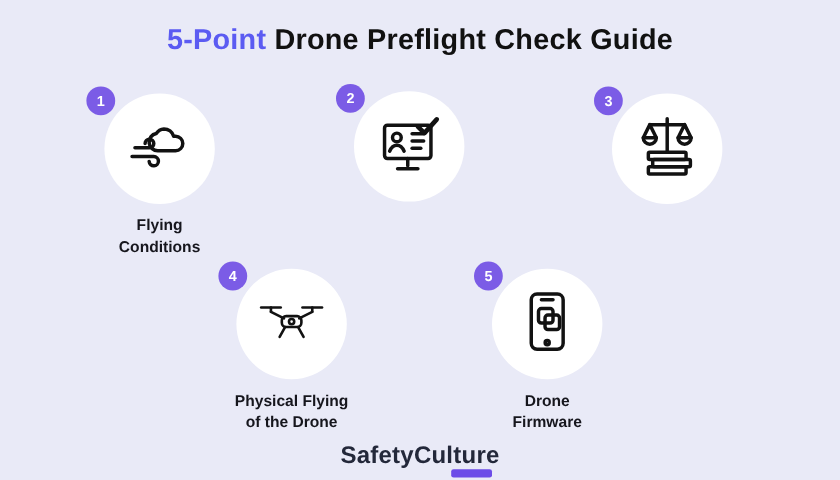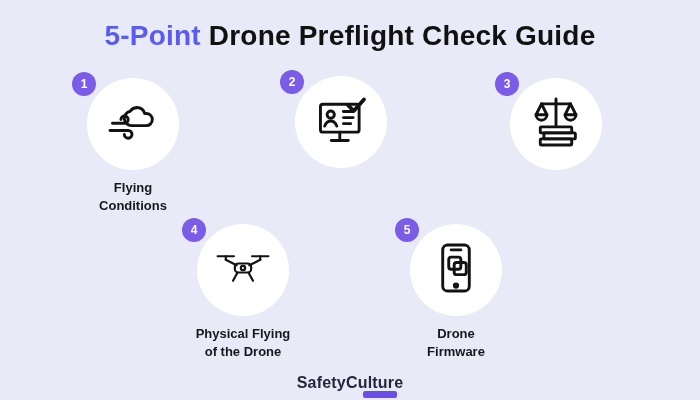--- a/index.html
+++ b/index.html
@@ -7,21 +7,21 @@
   .canvas{
     position:relative;
     width:700px;height:400px;
     background:#E9EAF7;
     overflow:hidden;
   }
   .title{
     position:absolute;
     top:20px;left:0;right:0;
     text-align:center;
-    font-size:28px;
+    font-size:24px;
     font-weight:800;
     letter-spacing:0.2px;
     color:#111111;
     margin:0;
   }
   .title .accent{color:#5B5BF2;}
   .item{
     position:absolute;
     width:150px;
     display:flex;
@@ -70,21 +70,21 @@
   .footer{
     position:absolute;
     left:0;right:0;bottom:8px;
     display:flex;
     align-items:center;
     justify-content:center;
     gap:2px;
   }
   .logo-wrap{position:relative;display:inline-block;}
   .logo-text{
-    font-size:16px;
+    font-size:20px;
     font-weight:800;
     color:#23283a;
     letter-spacing:0.2px;
   }
   .logo-accent{
     position:absolute;
     right:6px;bottom:-6px;
     width:34px;height:7px;
     border-radius:2px;
     background:#6C4CE8;

